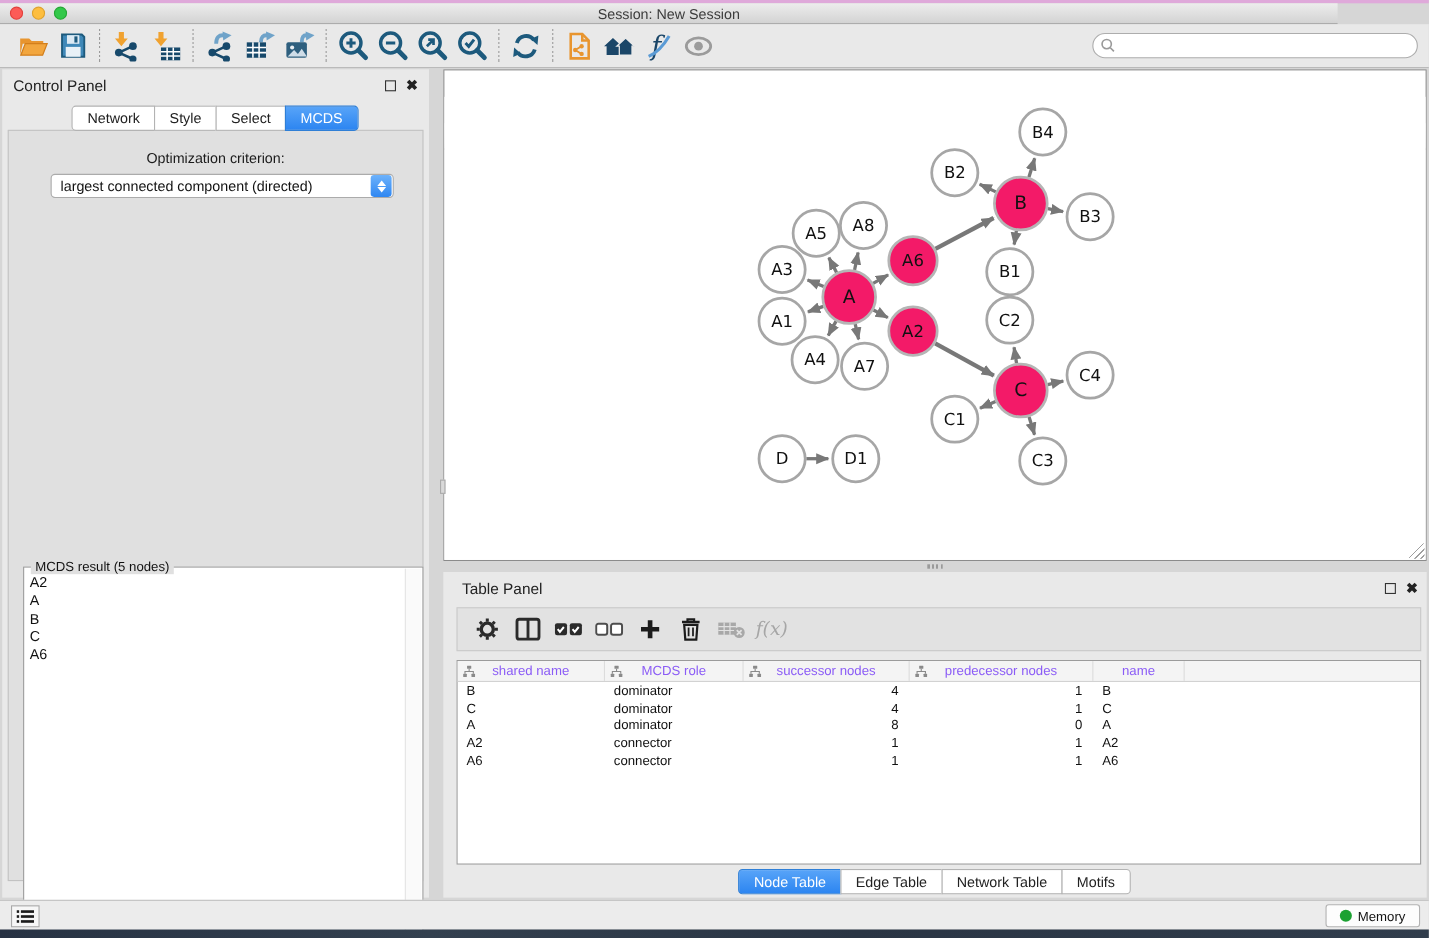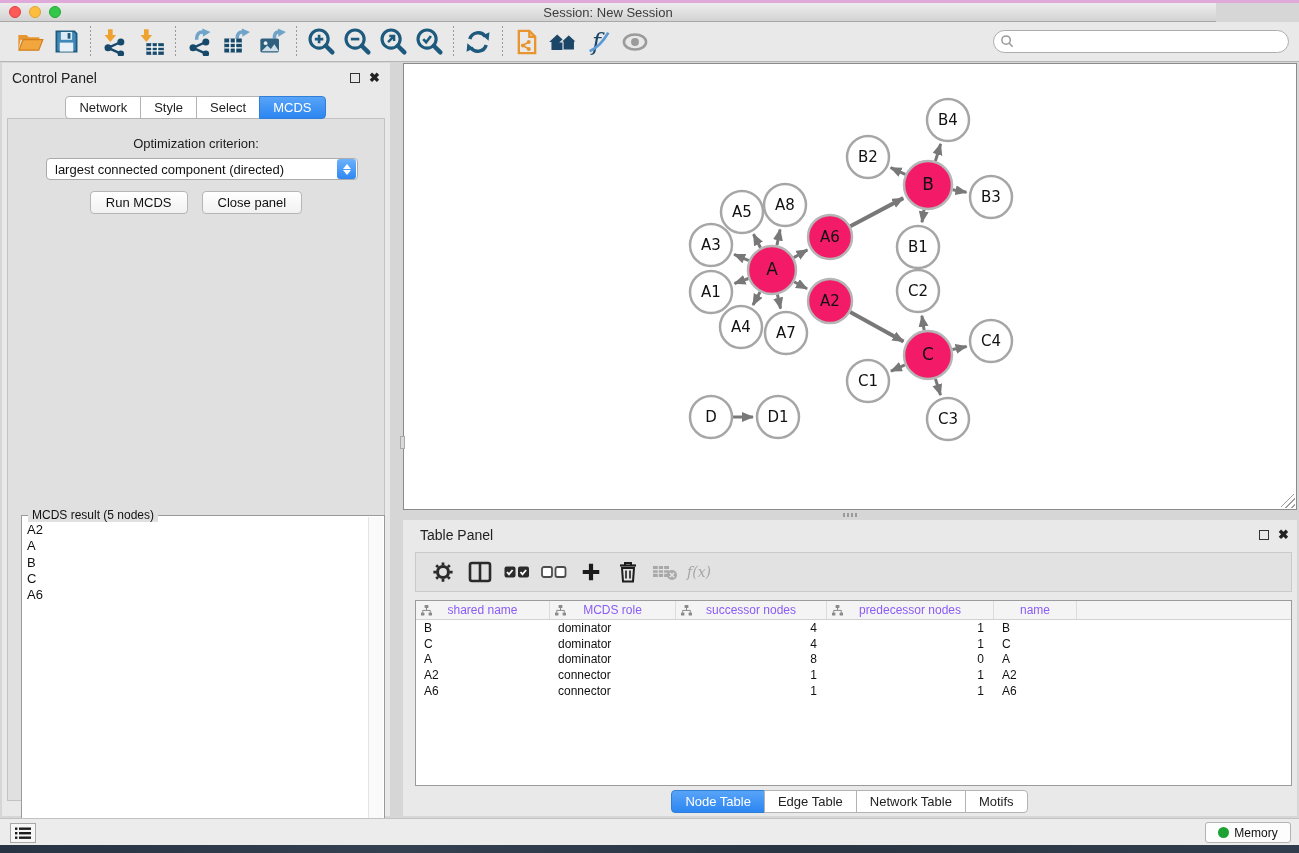--- a/index.html
+++ b/index.html
@@ -84,21 +84,21 @@
      linear-gradient(135deg, transparent 64%, #9e9e9e 64%, #9e9e9e 70%, transparent 70%),
      linear-gradient(135deg, transparent 84%, #9e9e9e 84%, #9e9e9e 90%, transparent 90%); }
   .h-grip { position:absolute; left:843px; top:451px; width:14px; height:4px;
     background-image:repeating-linear-gradient(90deg,#9a9a9a 0 2px, transparent 2px 4px); }
 
   
   .table-panel { position:absolute; left:403px; top:458px; width:894px; height:296px; background:#e9e9e9; }
   .tp-toolbar { position:absolute; left:12px; top:32px; width:877px; height:40px; background:#e2e2e2;
     border:1px solid #cacaca; display:flex; align-items:center; }
   .tp-btn { width:37px; height:34px; display:flex; align-items:center; justify-content:center; flex:0 0 auto; }
-  .fx-label { font-size:14px; font-style:italic; color:#a6a6a6; font-family:"DejaVu Serif", serif; padding-left:4px; }
+  .fx-label { font-size:17px; font-style:italic; color:#a6a6a6; font-family:"DejaVu Serif", serif; padding-left:4px; }
   .tp-table { position:absolute; left:12px; top:80px; width:877px; height:186px; background:#fff;
     border:1px solid #9b9b9b; overflow:hidden; }
   .thead { display:flex; height:19px; border-bottom:1px solid #d2d2d2; background:#f4f4f4; }
   .th { display:flex; align-items:center; justify-content:center; gap:4px; font-size:12px; color:#8b5cf6;
     border-right:1px solid #dcdcdc; position:relative; }
   .th .th-icon { position:absolute; left:5px; top:4px; }
   .trow { display:flex; height:15.8px; align-items:center; }
   .td { font-size:12px; color:#111; white-space:nowrap; overflow:hidden; }
   .td.left { text-align:left; padding-left:8px; }
   .td.right { text-align:right; padding-right:10px; }
@@ -284,24 +284,20 @@
         <div class="tab active">MCDS</div>
       </div>
     <div class="cp-body">
       <div class="opt-label">Optimization criterion:</div>
       <div class="criterion">
         <span class="crit-text">largest connected component (directed)</span>
         <span class="stepper">
           <span class="tri-up"></span>
             <span class="tri-down"></span>
         </span>
-      </div>
-      <div class="cp-buttons">
-        <button class="btn">Run MCDS</button>
-        <button class="btn">Close panel</button>
       </div>
       <div class="result-box">
         <span class="result-legend">MCDS result (5 nodes)</span>
         <div class="result-list">
             <div>A2</div>
             <div>A</div>
             <div>B</div>
             <div>C</div>
             <div>A6</div>
           </div>

